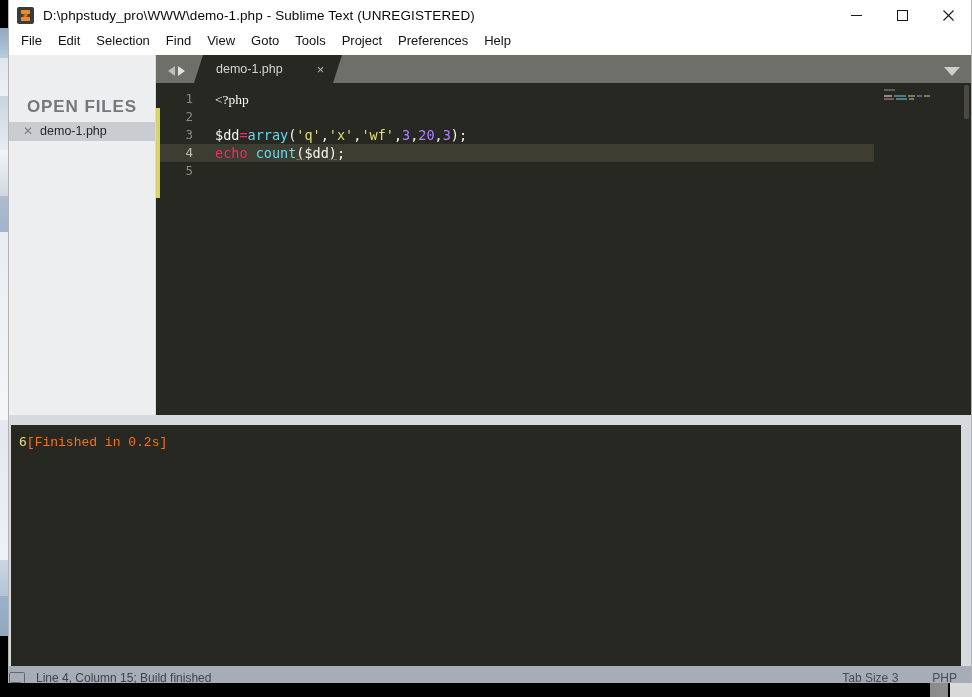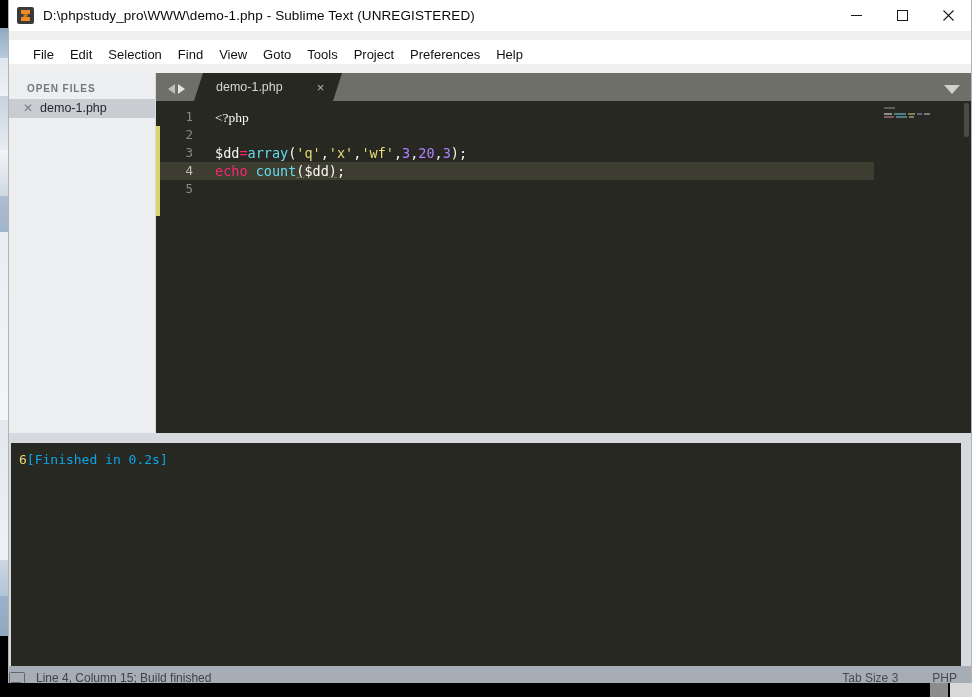--- a/index.html
+++ b/index.html
@@ -41,21 +41,20 @@
   }
 
   
   .window {
     position: absolute; left: 8px; top: 0;
     width: 964px; height: 690px;
     background: #f0f0f0;
     display: flex; flex-direction: column;
     border: 1px solid #b3b3b3;
     border-top: none;
-    gap: 9px;
   }
 
   
   .titlebar {
     height: 31px; flex: 0 0 31px;
     background: #ffffff;
     display: flex; align-items: center;
     position: relative;
   }
   .app-logo {
@@ -77,22 +76,22 @@
   .winbtn {
     width: 46px; height: 31px;
     display: flex; align-items: center; justify-content: center;
   }
   .winbtn svg { display: block; }
 
   
   .menubar {
     height: 24px; flex: 0 0 24px;
     background: #ffffff;
-    display: flex; align-items: flex-end;
-    padding-left: 16px;
+    display: flex; align-items: flex-start;
+    padding-left: 4px;
   }
   .menu-item {
     font-size: 13px; color: #111; padding: 2px 8px; white-space: nowrap;
   }
 
   
   .bodyrow {
     flex: 1 1 auto; display: flex; min-height: 0;
     background: #f0f0f0;
     padding: 0 0 0 0;
@@ -103,22 +102,22 @@
   .panes { display: flex; flex: 0 0 360px; min-height: 0; }
 
   
   .sidebar {
     width: 147px; flex: 0 0 147px;
     background: #eceef0;
     padding-top: 8px;
     border-right: 1px solid #d8dadd;
   }
   .sidebar-header {
-    font-size: 10px; font-weight: bold; color: #73787d;
-    letter-spacing: 0.9px; padding: 2px 0 5px 18px;
+    font-size: 17px; font-weight: bold; color: #73787d;
+    letter-spacing: 0.9px; padding: 2px 0 5px 18px; margin-top: 32px;
   }
   .sidebar-file {
     display: flex; align-items: center;
     background: #c9cdd2;
     padding: 2px 0 3px 14px;
     font-size: 12.5px; color: #24282c;
   }
   .sb-close {
     color: #7b8087; font-size: 12px; margin-right: 7px; line-height: 1;
   }
@@ -230,21 +229,21 @@
   .console {
     flex: 1 1 auto; min-height: 0;
     background: #272822;
     padding: 8px 0 0 10px;
     position: relative;
     font-family: "DejaVu Sans Mono", monospace;
     font-size: 13px;
   }
   .console-line { color: #f8f8f2; white-space: pre; line-height: 17px; }
   .con-num { color: #e6db74; }
-  .con-brk { color: #0ea5e9; }
+  .con-brk { color: #f97316; font-family: Liberation Mono, monospace; }
   .console-edge {
     position: absolute; right: 0; top: 0; width: 10px; height: 100%;
     background: #d6d9de;
   }
   .console-left {
     position: absolute; left: 0; top: 0; width: 2px; height: 100%;
     background: #d6d9de;
   }
 
   

